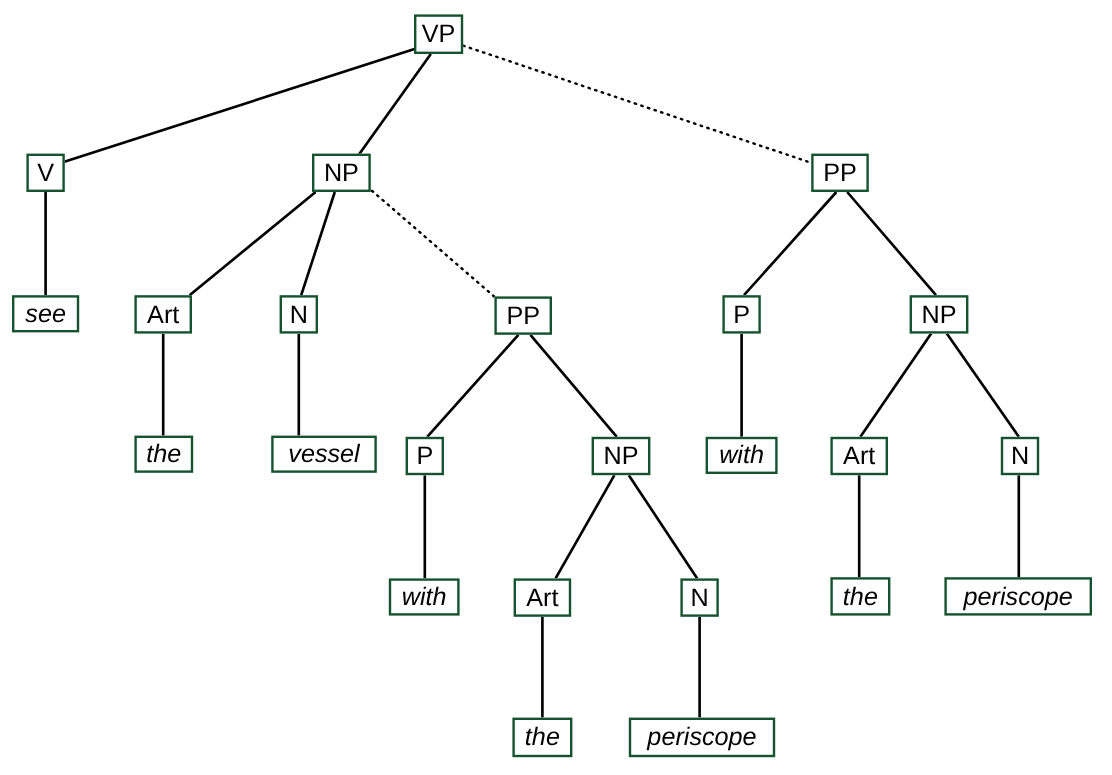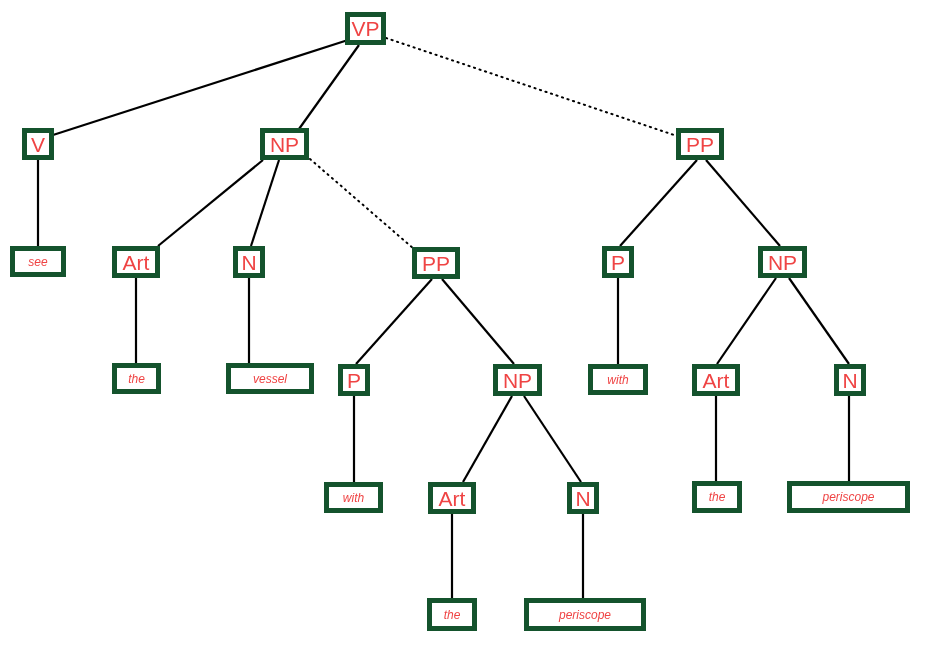--- a/index.html
+++ b/index.html
@@ -20,35 +20,35 @@
   #edges {
     position: absolute;
     left: 0;
     top: 0;
     width: 927px;
     height: 646px;
   }
   .node {
     position: absolute;
     box-sizing: border-box;
-    border: 5px solid #14532d;
+    border: 2px solid #14532d;
     background: #ffffff;
     display: flex;
     align-items: center;
     justify-content: center;
     font-family: "Liberation Sans", sans-serif;
     font-size: 21px;
     line-height: 1;
-    color: #ef4444;
+    color: #000000;
     white-space: nowrap;
     z-index: 2;
   }
   .node.terminal {
     font-style: italic;
-    font-size: 12px;
+    font-size: 21px;
   }
 </style>
 </head>
 <body>
 
 <div id="canvas">
   <svg id="edges" xmlns="http://www.w3.org/2000/svg" viewBox="0 0 927 646">
       <line x1="348" y1="40" x2="53" y2="135" stroke="#000000" stroke-width="2.2"></line>
       <line x1="359" y1="45" x2="299" y2="129" stroke="#000000" stroke-width="2.2"></line>
       <line x1="386" y1="38" x2="677" y2="136" stroke="#000000" stroke-width="2" stroke-dasharray="1.2 4.6" stroke-linecap="round"></line>

